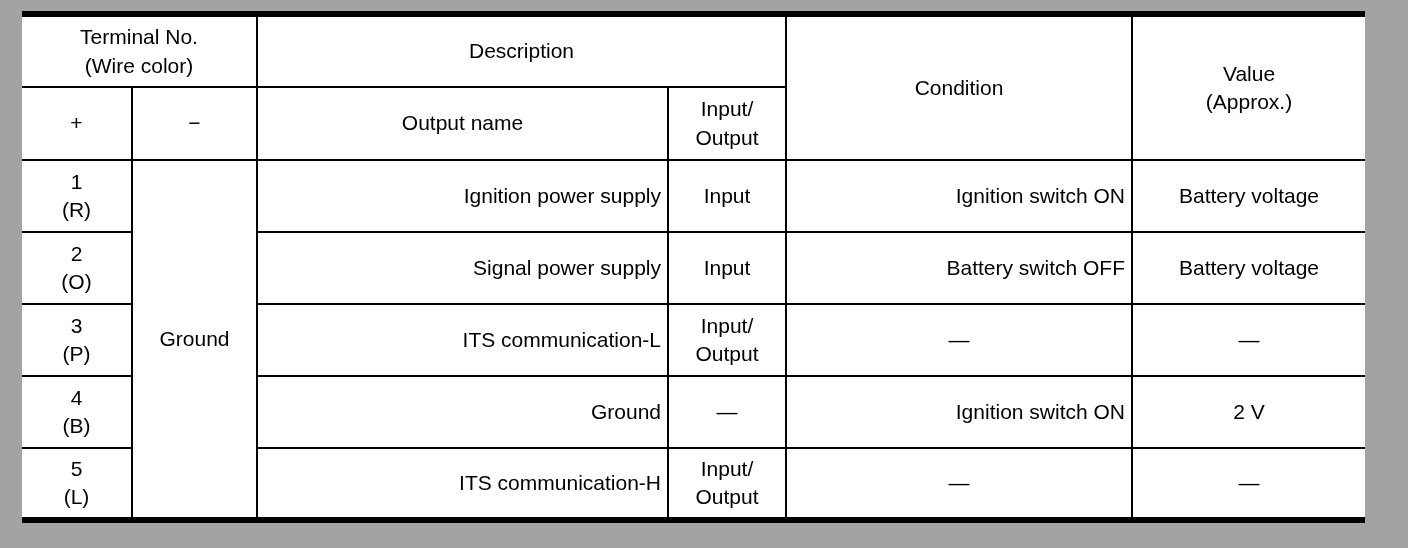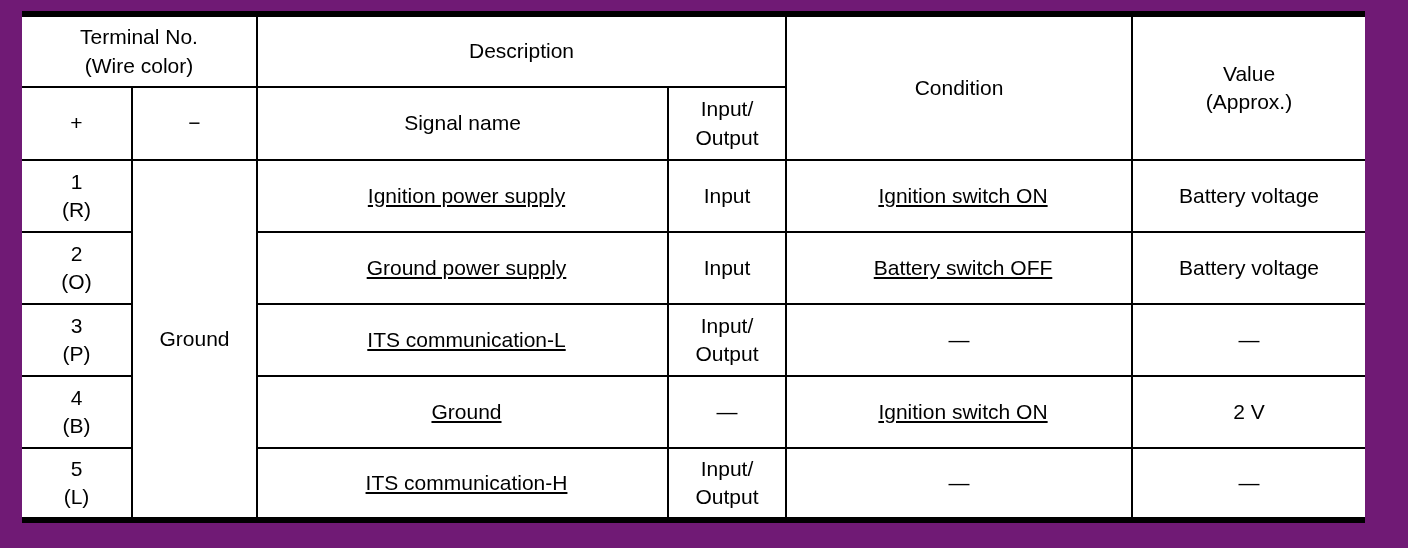--- a/index.html
+++ b/index.html
@@ -5,21 +5,21 @@
   * { box-sizing: border-box; }
   html, body {
     margin: 0;
     padding: 0;
     background: #ffffff;
   }
   .page {
     position: relative;
     width: 1408px;
     height: 548px;
-    background: #701a75;
+    background: #a3a3a3;
     font-family: "Liberation Sans", sans-serif;
     color: #000000;
     overflow: hidden;
   }
   table.terminal-table {
     position: absolute;
     left: 22px;
     top: 11px;
     width: 1343px;
     border-collapse: collapse;
@@ -41,23 +41,22 @@
     background: #ffffff;
   }
   
   .terminal-table tr > *:first-child { border-left: none; }
   .terminal-table .edge-right { border-right: none; }
 
   .terminal-table thead tr { height: 73px; }
   .terminal-table tbody tr { height: 72px; }
 
   .terminal-table .left {
-    text-align: center;
+    text-align: right;
     padding-left: 14px;
-    text-decoration: underline;
   }
 </style>
 </head>
 <body>
 
 <div class="page">
   <table class="terminal-table">
     <colgroup>
       <col style="width:110px">
       <col style="width:125px">
@@ -71,39 +70,39 @@
         <th colspan="2">Terminal No.
 (Wire color)</th>
         <th colspan="2">Description</th>
         <th rowspan="2">Condition</th>
         <th rowspan="2" class="edge-right">Value
 (Approx.)</th>
       </tr>
       <tr>
         <th>+</th>
         <th>−</th>
-        <th>Signal name</th>
+        <th>Output name</th>
         <th>Input/
 Output</th>
       </tr>
     </thead>
     <tbody>
         <tr>
           <td>1
 (R)</td>
           <td rowspan="5">Ground</td>
           <td class="left">Ignition power supply</td>
           <td>Input</td>
           <td class="left">Ignition switch ON</td>
           <td class="edge-right">Battery voltage</td>
         </tr>
         <tr>
           <td>2
 (O)</td>
-          <td class="left">Ground power supply</td>
+          <td class="left">Signal power supply</td>
           <td>Input</td>
           <td class="left">Battery switch OFF</td>
           <td class="edge-right">Battery voltage</td>
         </tr>
         <tr>
           <td>3
 (P)</td>
           <td class="left">ITS communication-L</td>
           <td>Input/
 Output</td>

